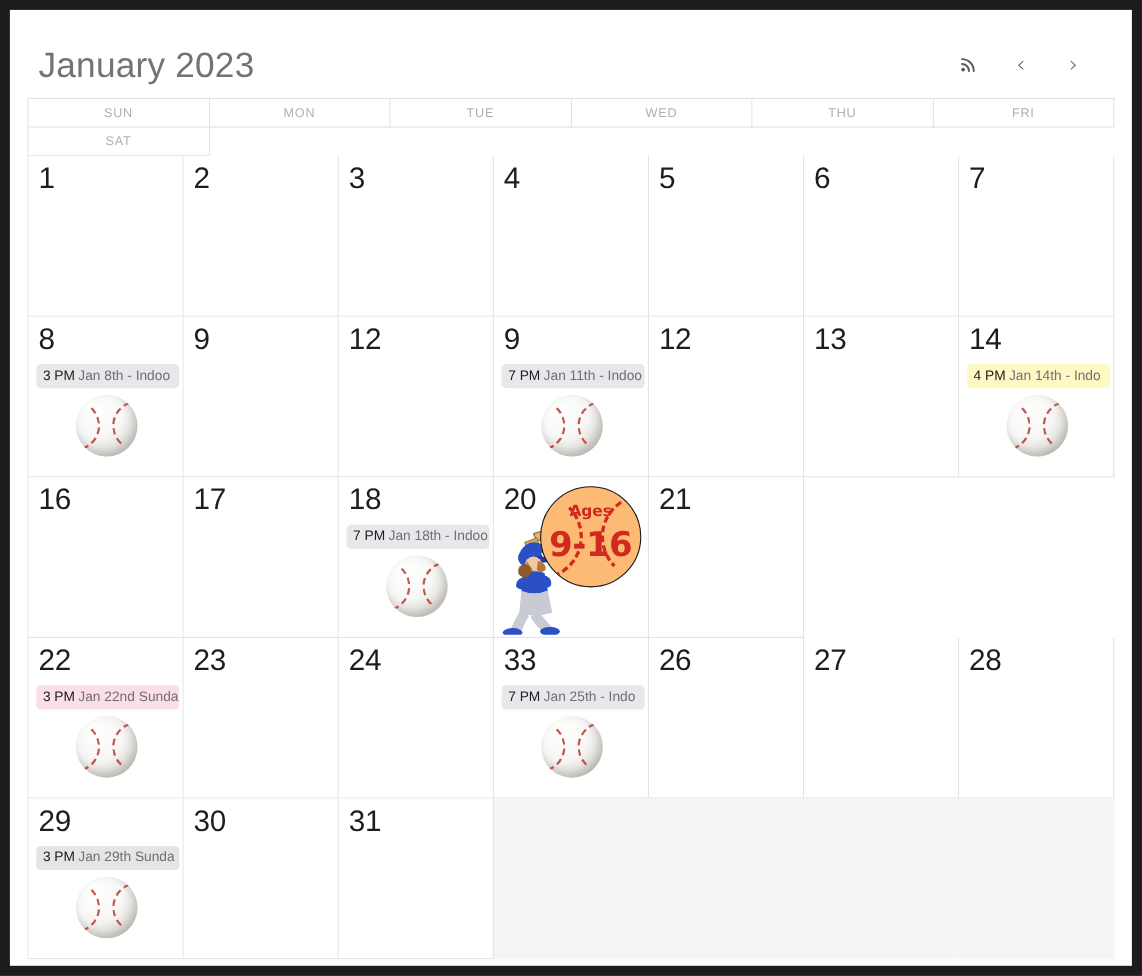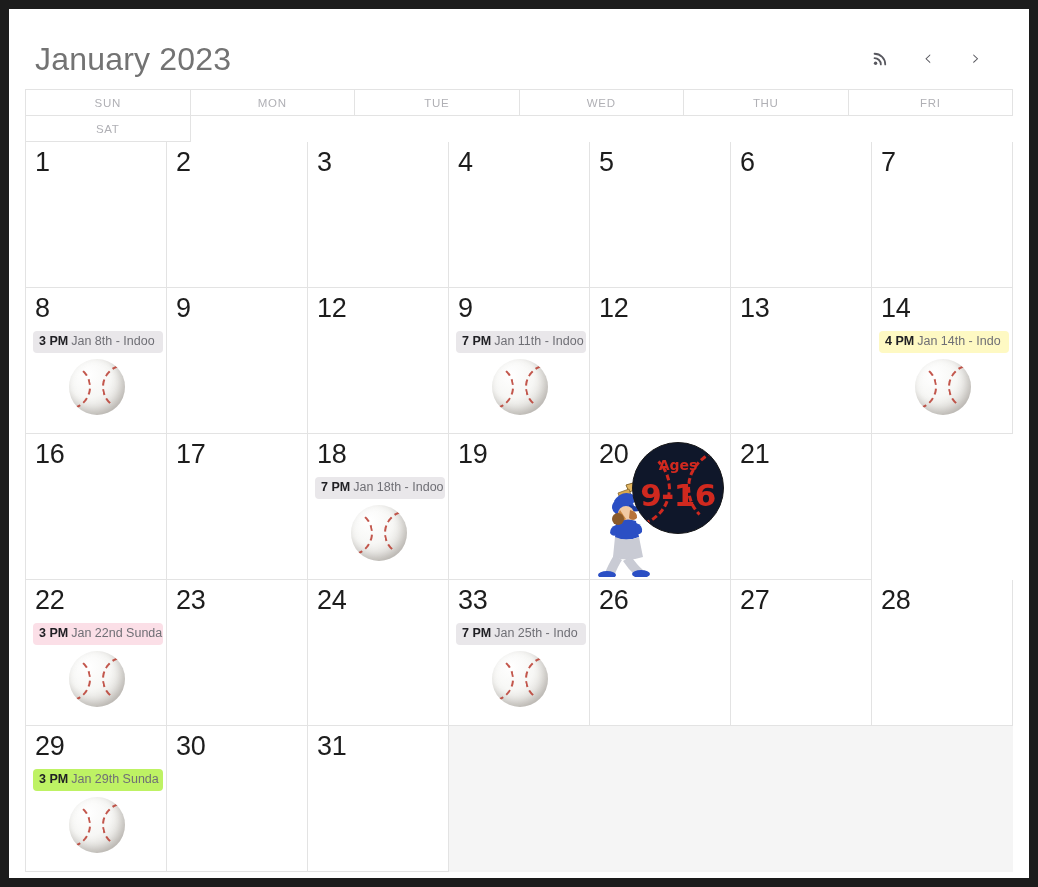--- a/index.html
+++ b/index.html
@@ -115,29 +115,29 @@
     padding: 3px 6px 4px 6px;
     font-size: 12.5px;
     line-height: 1.15;
     white-space: nowrap;
     overflow: hidden;
     width: calc(100% + 6px);
     color: #6f6f75;
     cursor: pointer;
   }
   .event-chip .etime {
-    font-weight: bold;
+    font-weight: normal;
     color: #202024;
     margin-right: 3px;
     font-size: 12.5px;
   }
   .chip-gray   { background: #e9e7ea; }
   .chip-peach  { background: #fef9c3; }
   .chip-pink   { background: #fbdfe7; }
-  .chip-blue   { background: #bef264; }
+  .chip-blue   { background: #e5e5e5; }
   
   .ball {
     position: relative;
     width: 56px; height: 56px;
     margin: 6px auto 0 auto;
     border-radius: 50%;
     background:
       radial-gradient(circle at 34% 28%, #ffffff 0%, #f7f7f5 42%, #e2e0dc 72%, #c3c0ba 100%);
     box-shadow: inset -3px -4px 8px rgba(120,115,108,0.35);
     overflow: hidden;
@@ -156,21 +156,21 @@
     position: absolute;
     left: 0; top: 0;
     width: 100%; height: 100%;
     pointer-events: none;
   }
   .ages-ball {
     position: absolute;
     right: 6px; top: 8px;
     width: 92px; height: 92px;
     border-radius: 50%;
-    background: #0f172a;
+    background: #fdba74;
     border: 1.6px solid #18181a;
     overflow: hidden;
     text-decoration: underline;
   }
   .ages-ball .astitch {
     position: absolute;
     width: 78px; height: 78px;
     border-radius: 50%;
     border: 3px dashed #d0291f;
   }
@@ -295,23 +295,20 @@
           <div class="day-cell">
             <div class="day-num">17</div>
           </div>
           <div class="day-cell">
             <div class="day-num">18</div>
             <div class="event-chip chip-gray"><span class="etime">7 PM</span><span>Jan 18th - Indoo</span></div>
             <div class="ball">
               <span class="seam s1"></span>
               <span class="seam s2"></span>
             </div>
-          </div>
-          <div class="day-cell">
-            <div class="day-num">19</div>
           </div>
           <div class="day-cell">
             <div class="day-num">20</div>
             <div class="special-wrap">
               <div class="batter"><svg viewBox="0 0 60 98" width="60" height="98">
                   <path d="M30 6 L44 2 L47 8 L33 13 Z" fill="#e3b661" stroke="#8a6a2e" stroke-width="1"></path>
                   <path d="M22 14 L33 10 L35 16 L24 20 Z" fill="#d8a84f" stroke="#8a6a2e" stroke-width="0.8"></path>
                   <path d="M18 22 q8 -12 20 -6 q4 3 1 7 l-16 8 z" fill="#2b4fc4"></path>
                   <ellipse cx="27" cy="28" rx="11" ry="9" fill="#2b4fc4"></ellipse>
                   <path d="M33 26 q10 1 12 5 q-7 3 -12 0 z" fill="#1e3da0"></path>

